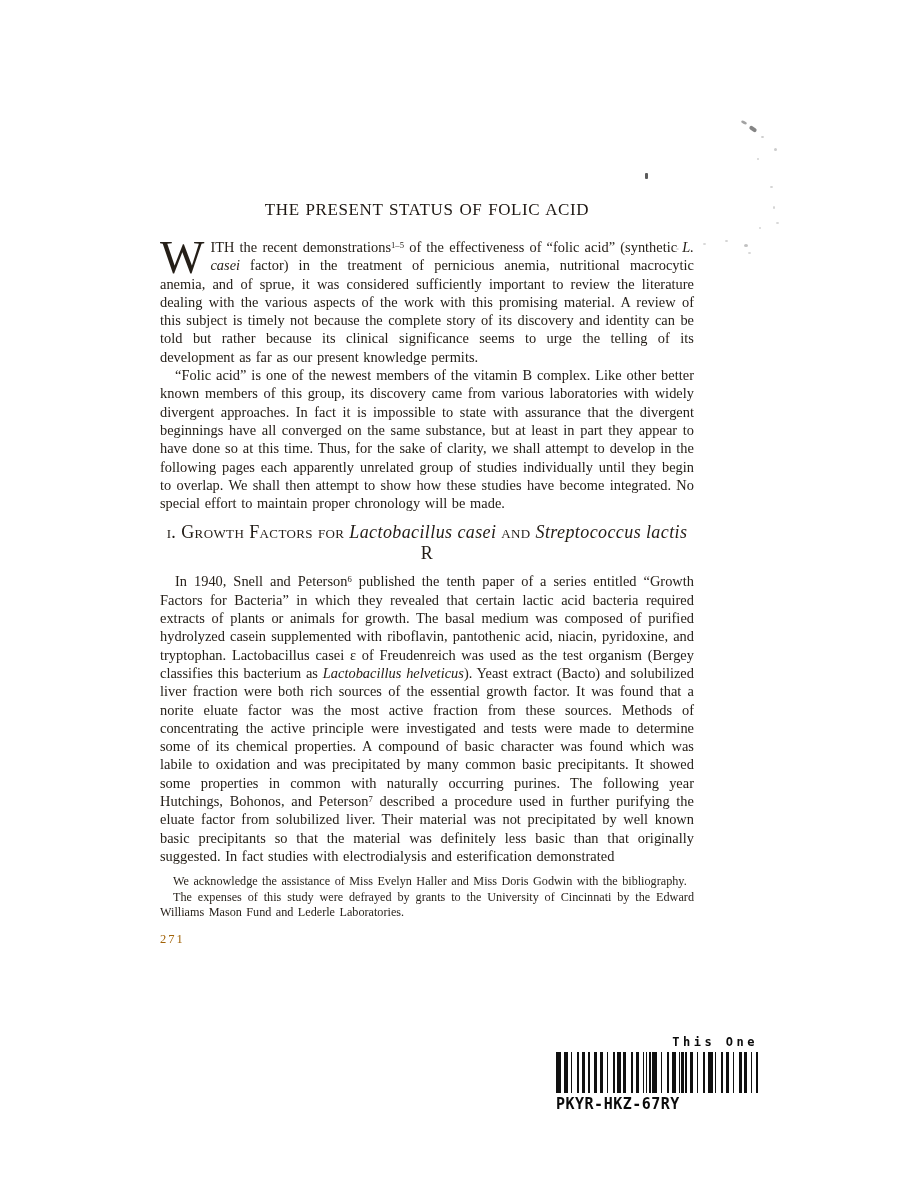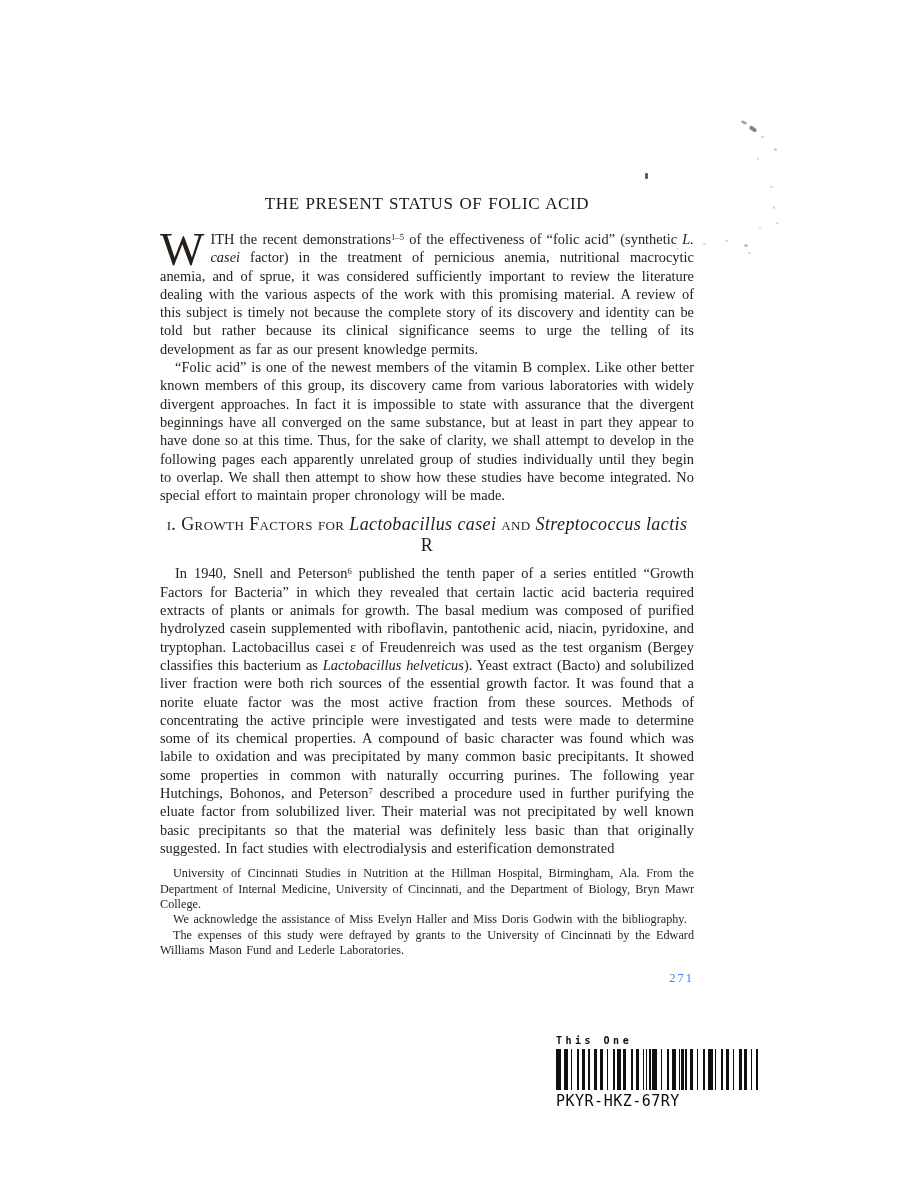--- a/index.html
+++ b/index.html
@@ -11,21 +11,21 @@
     color:#262019;
     overflow:hidden;
     margin:0 auto;
   }
   .content{
     position:absolute;
     left:160px;top:182px;
     width:534px;
   }
   .title{
-    margin:12px;
+    margin:18px;
     text-align:center;
     font-size:17px;
     font-weight:normal;
     letter-spacing:0.6px;
     color:#1d1712;
     word-spacing:1px;
   }
   .byline{
     margin-top:13px;
     text-align:center;
@@ -68,49 +68,50 @@
     margin-top:9px;
     font-size:12.2px;
     line-height:15.4px;
     text-align:justify;
     word-spacing:1.4px;
     color:#2a241d;
   }
   .footnotes p{ margin:0; text-indent:13px; }
   .page-number{
     margin-top:12px;
-    text-align:right;
+    text-align:left;
     font-size:12.5px;
     letter-spacing:2px;
-    color:#3b82f6;
+    color:#a16207;
   }
   .stamp{
     position:absolute;
     left:556px;top:1035px;
     font-family:"DejaVu Sans Mono", monospace;
     color:#0b0b0b;
   }
   .stamp-label{
-    font-size:10px;
+    font-size:12px;
     font-weight:bold;
     letter-spacing:3.5px;
+    text-align:right;
   }
   .barcode{
     width:197px;height:41px;
     margin-top:3px;
     border-left:3px solid #101010;
     border-right:2px solid #101010;
     background-image:
       repeating-linear-gradient(90deg,#111 0 2px,rgba(0,0,0,0) 2px 5px,#111 5px 8px,rgba(0,0,0,0) 8px 12px,#111 12px 13px,rgba(0,0,0,0) 13px 18px),
       repeating-linear-gradient(90deg,#111 0 1px,rgba(0,0,0,0) 1px 6px,#111 6px 9px,rgba(0,0,0,0) 9px 14px,rgba(0,0,0,0) 14px 29px);
   }
   .stamp-code{
     margin-top:2px;
     font-size:15px;
-    font-weight:normal;
+    font-weight:bold;
     letter-spacing:0.5px;
   }
   .speck{
     position:absolute;
     background:#333;
     border-radius:50%;
   }
 </style>
 </head>
 <body>
@@ -142,21 +143,20 @@
 
     <p class="body first"><span class="dropcap">W</span><span><span>ITH the recent demonstrations</span><span class="sup">1–5</span><span> of the effectiveness of “folic acid” (synthetic </span><span class="it">L. casei</span><span> factor) in the treatment of pernicious anemia, nutritional macrocytic anemia, and of sprue, it was considered sufficiently important to review the literature dealing with the various aspects of the work with this promising material. A review of this subject is timely not because the complete story of its discovery and identity can be told but rather because its clinical significance seems to urge the telling of its development as far as our present knowledge permits.</span></span></p>
 
     <p class="body indent"><span>“Folic acid” is one of the newest members of the vitamin B complex. Like other better known members of this group, its discovery came from various laboratories with widely divergent approaches. In fact it is impossible to state with assurance that the divergent beginnings have all converged on the same substance, but at least in part they appear to have done so at this time. Thus, for the sake of clarity, we shall attempt to develop in the following pages each apparently unrelated group of studies individually until they begin to overlap. We shall then attempt to show how these studies have become integrated. No special effort to maintain proper chronology will be made.</span></p>
 
     <h2 class="section-heading"><span class="sc">i. Growth Factors for </span><span class="it">Lactobacillus casei</span><span class="sc"> and </span><span class="it">Streptococcus lactis</span><span> R</span></h2>
 
     <p class="body indent"><span>In 1940, Snell and Peterson</span><span class="sup">6</span><span> published the tenth paper of a series entitled “Growth Factors for Bacteria” in which they revealed that certain lactic acid bacteria required extracts of plants or animals for growth. The basal medium was composed of purified hydrolyzed casein supplemented with riboflavin, pantothenic acid, niacin, pyridoxine, and tryptophan. Lactobacillus casei ε of Freudenreich was used as the test organism (Bergey classifies this bacterium as </span><span class="it">Lactobacillus helveticus</span><span>). Yeast extract (Bacto) and solubilized liver fraction were both rich sources of the essential growth factor. It was found that a norite eluate factor was the most active fraction from these sources. Methods of concentrating the active principle were investigated and tests were made to determine some of its chemical properties. A compound of basic character was found which was labile to oxidation and was precipitated by many common basic precipitants. It showed some properties in common with naturally occurring purines. The following year Hutchings, Bohonos, and Peterson</span><span class="sup">7</span><span> described a procedure used in further purifying the eluate factor from solubilized liver. Their material was not precipitated by well known basic precipitants so that the material was definitely less basic than that originally suggested. In fact studies with electrodialysis and esterification demonstrated</span></p>
 
     <div class="footnotes">
-      <p>University of Cincinnati Studies in Nutrition at the Hillman Hospital, Birmingham, Ala. From the Department of Internal Medicine, University of Cincinnati, and the Department of Biology, Bryn Mawr College.</p>
       <p>We acknowledge the assistance of Miss Evelyn Haller and Miss Doris Godwin with the bibliography.</p>
       <p>The expenses of this study were defrayed by grants to the University of Cincinnati by the Edward Williams Mason Fund and Lederle Laboratories.</p>
     </div>
 
     <div class="page-number">271</div>
 
   </div>
 
   <div class="stamp">
     <div class="stamp-label">This One</div>

